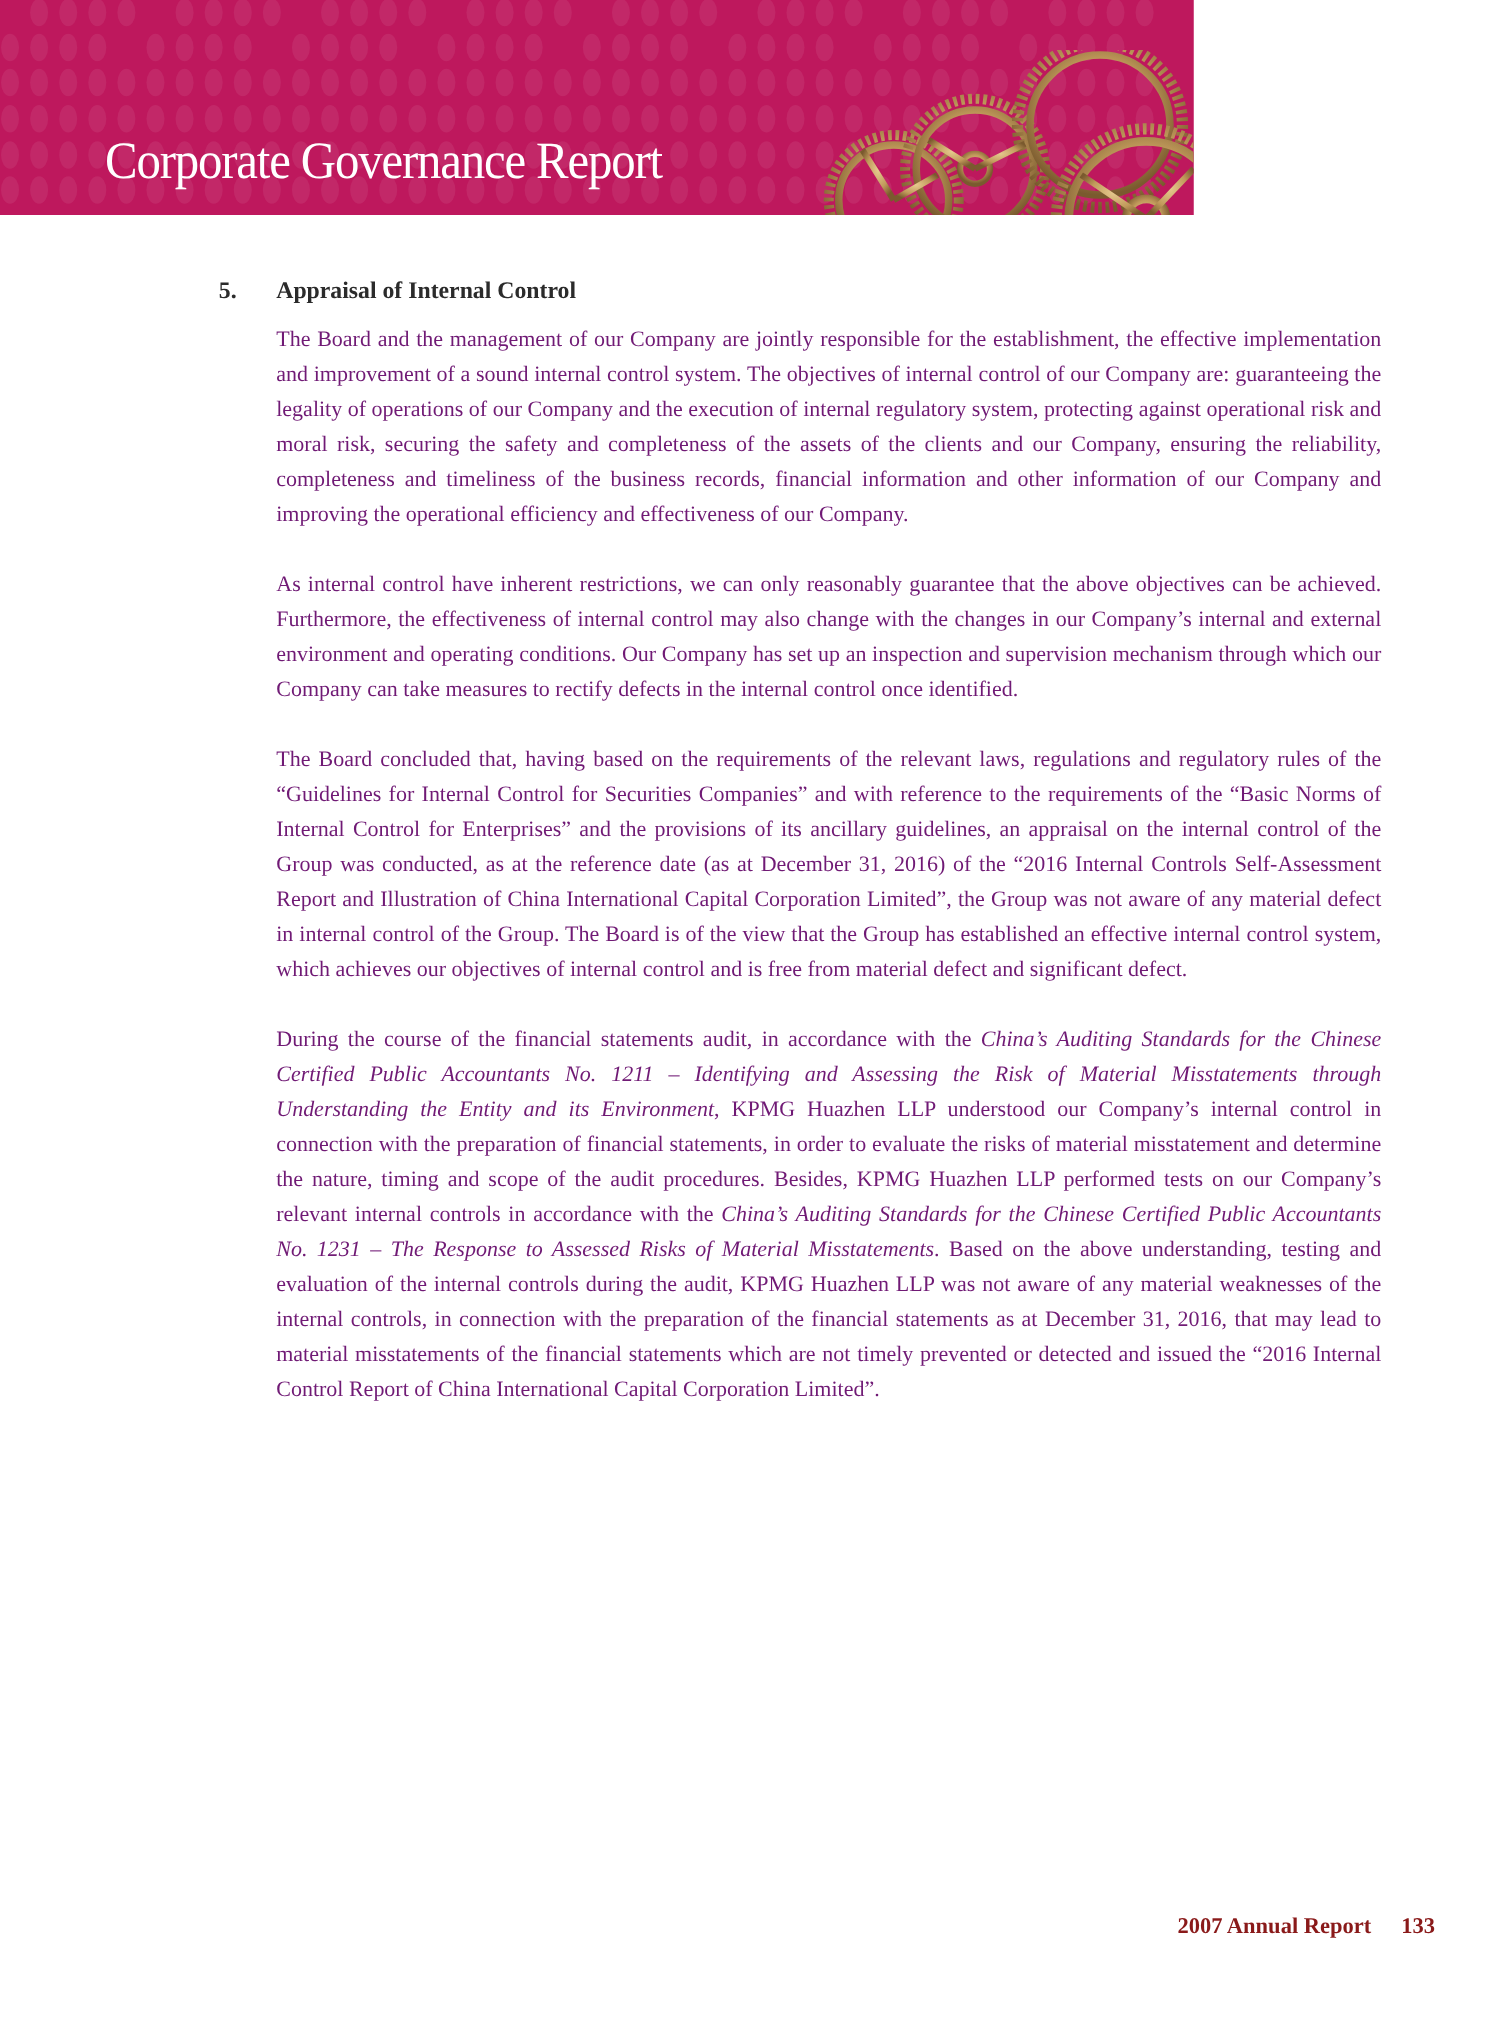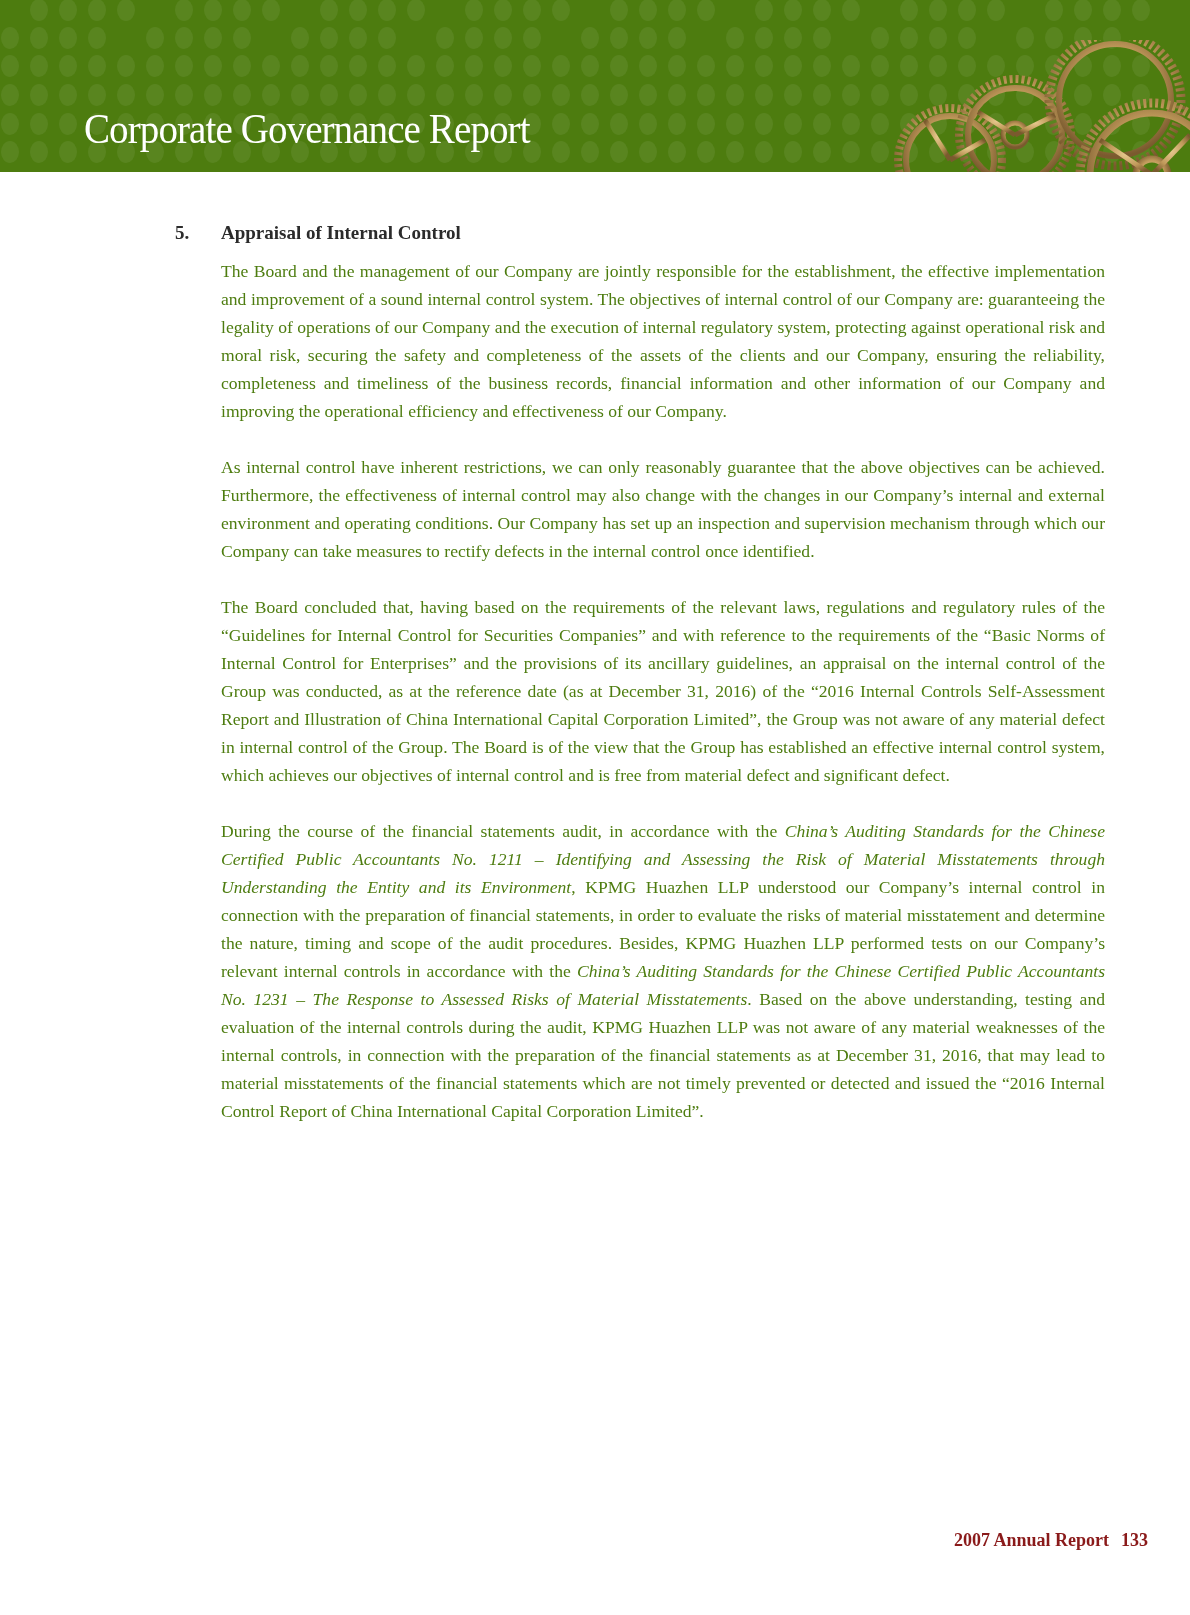--- a/index.html
+++ b/index.html
@@ -1,40 +1,40 @@
 <!DOCTYPE html>
 <html><head>
 <meta charset="utf-8">
 <style>
   html, body { margin: 0; padding: 0; background: #ffffff; }
   body { width: 1190px; height: 1615px; position: relative; overflow: hidden;
          font-family: "Liberation Serif", "DejaVu Serif", serif; color: #2b2b2b; }
 
-  .banner { position: absolute; left: 0; top: 0; width: 1190px; height: 172px;
-            background: #4d7c0f; overflow: hidden; }
+  .banner { position: absolute; left: 0; top: 0; width: 955px; height: 172px;
+            background: #be185d; overflow: hidden; }
   .dots { position: absolute; left: 0; top: 0; width: 100%; height: 100%; }
   .banner-title { position: absolute; left: 84px; top: 108px; margin: 0;
                   font-family: "Liberation Serif", "DejaVu Serif", serif;
                   font-size: 42px; font-weight: normal; color: #ffffff;
                   letter-spacing: -1px; line-height: 1; transform: scaleX(0.93);
                   transform-origin: left center; }
   .gears { position: absolute; right: 0; top: 40px; width: 300px; height: 132px; }
 
   .section { position: absolute; left: 175px; top: 222px; width: 930px; }
   .section-heading { display: flex; font-size: 19px; font-weight: bold; color: #2b2b2b;
                      margin: 0 0 13px 0; }
   .section-num { width: 46px; }
   .body { margin-left: 46px; width: 884px; }
   .para { margin: 0 0 28px 0; font-size: 17.6px; line-height: 28px; text-align: justify;
-          color: #4d7c0f; }
+          color: #701a75; }
   .para i { font-style: italic; }
 
   .footer { position: absolute; right: 42px; top: 1530px; font-size: 18px; font-weight: bold;
             color: #8a1a1a; }
-  .footer .page { margin-left: 12px; font-weight: bold; }
+  .footer .page { margin-left: 24px; font-weight: bold; }
 </style>
 </head>
 <body>
 
 <div class="banner">
   <svg class="dots" viewBox="0 0 1190 172" preserveAspectRatio="none">
     <g fill="#ffffff" fill-opacity="0.07" id="dotgroup">
         <ellipse cx="39" cy="10" rx="9" ry="11"></ellipse>
         <ellipse cx="68" cy="10" rx="9" ry="11"></ellipse>
         <ellipse cx="97" cy="10" rx="9" ry="11"></ellipse>

